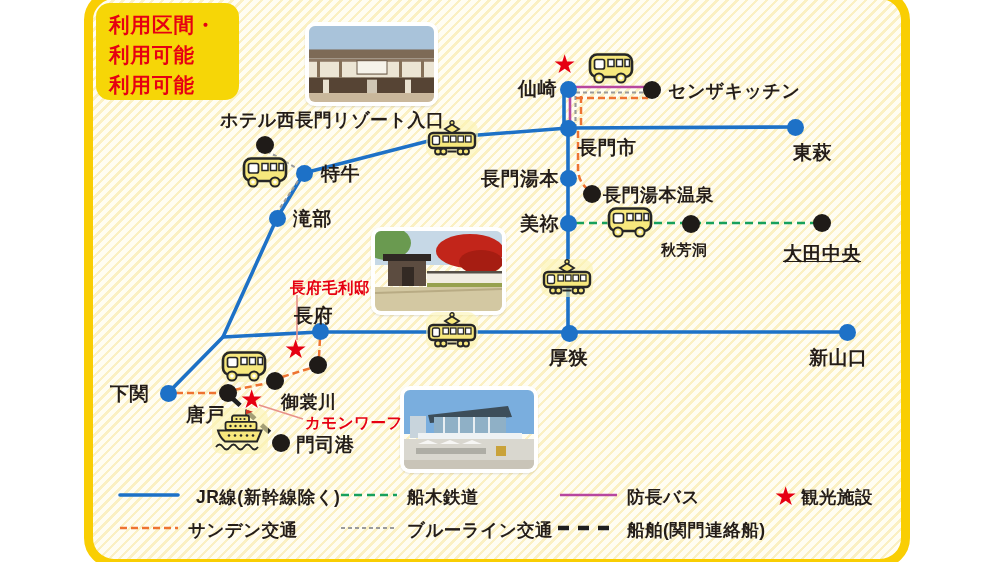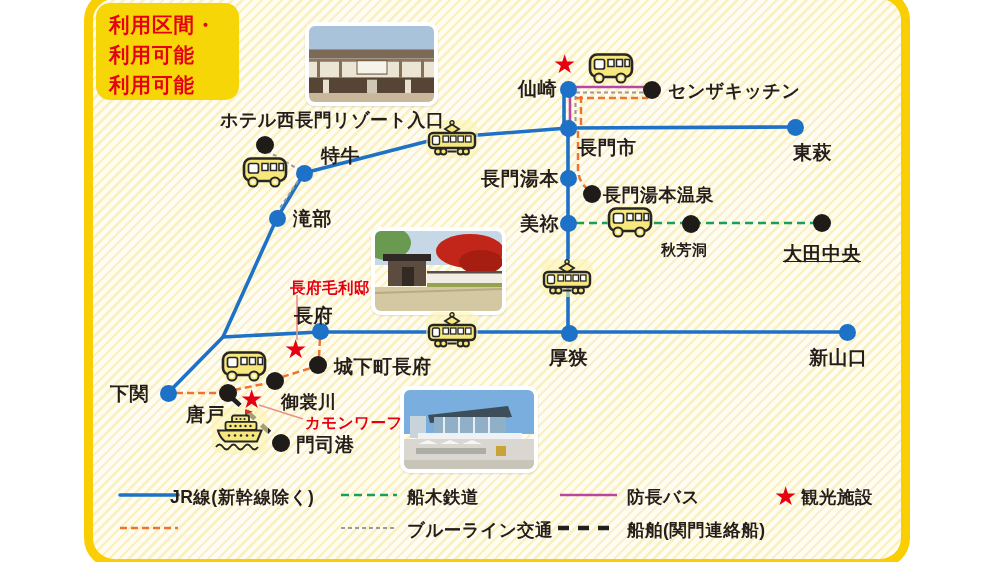--- a/index.html
+++ b/index.html
@@ -82,55 +82,55 @@
     <div class="st-label" style="left: 781px; top: 140px; font-size: 19px; margin-left: 12px;">東萩</div>
     <div class="dot jr" style="left: 559.5px; top: 169.5px;"></div>
     <div class="st-label" style="left: 481px; top: 166px; font-size: 19px;">長門湯本</div>
     <div class="dot jr" style="left: 559.5px; top: 214.5px;"></div>
     <div class="st-label" style="left: 520px; top: 211px; font-size: 19px;">美祢</div>
     <div class="dot jr" style="left: 560.5px; top: 324.5px;"></div>
     <div class="st-label" style="left: 549px; top: 345px; font-size: 19px;">厚狭</div>
     <div class="dot jr" style="left: 838.5px; top: 323.5px;"></div>
     <div class="st-label" style="left: 809px; top: 345px; font-size: 19px;">新山口</div>
     <div class="dot jr" style="left: 295.5px; top: 164.5px;"></div>
-    <div class="st-label" style="left: 321px; top: 143px; font-size: 19px;">特牛</div>
+    <div class="st-label" style="left: 321px; top: 161px; font-size: 19px;">特牛</div>
     <div class="dot jr" style="left: 268.5px; top: 209.5px;"></div>
     <div class="st-label" style="left: 293px; top: 206px; font-size: 19px;">滝部</div>
     <div class="dot jr" style="left: 311.5px; top: 322.5px;"></div>
     <div class="st-label" style="left: 294px; top: 303px; font-size: 19px;">長府</div>
     <div class="dot jr" style="left: 159.5px; top: 384.5px;"></div>
     <div class="st-label" style="left: 110px; top: 381px; font-size: 19px;">下関</div>
     <div class="dot stop" style="left: 643px; top: 81px;"></div>
     <div class="st-label" style="left: 668px; top: 79px; font-size: 18px;">センザキッチン</div>
     <div class="dot stop" style="left: 583px; top: 185px;"></div>
     <div class="st-label" style="left: 603px; top: 183px; font-size: 18px;">長門湯本温泉</div>
     <div class="dot stop" style="left: 682px; top: 215px;"></div>
     <div class="st-label" style="left: 661px; top: 241px; font-size: 15px;">秋芳洞</div>
     <div class="dot stop" style="left: 813px; top: 214px;"></div>
     <div class="st-label" style="left: 783px; top: 241px; font-size: 19px; text-decoration: underline;">大田中央</div>
     <div class="dot stop" style="left: 256px; top: 136px;"></div>
     <div class="st-label" style="left: 176px; top: 108px; font-size: 18px; margin-left: 44px;">ホテル西長門リゾート入口</div>
     <div class="dot stop" style="left: 309px; top: 356px;"></div>
-    <div class="st-label" style="left: 334px; top: 354px; font-size: 19px;">城下町長府</div>
     <div class="dot stop" style="left: 266px; top: 372px;"></div>
     <div class="st-label" style="left: 281px; top: 390px; font-size: 18px;">御裳川</div>
     <div class="dot stop" style="left: 219px; top: 384px;"></div>
     <div class="st-label" style="left: 186px; top: 402px; font-size: 19px;">唐戸</div>
     <div class="dot stop" style="left: 272px; top: 434px;"></div>
     <div class="st-label" style="left: 296px; top: 432px; font-size: 19px;">門司港</div>
     <div class="star" style="left: 553px; top: 51px;">★</div>
     <div class="star" style="left: 284px; top: 336px;">★</div>
     <div class="attr-label" style="left: 290px; top: 278px;">長府毛利邸</div>
     <div class="star" style="left: 240px; top: 386px;">★</div>
     <div class="attr-label" style="left: 305px; top: 413px;">カモンワーフ</div>
-    <div class="legend-label" style="left: 170px; top: 485px;">JR線(新幹線除く)</div>
+    <div class="legend-label" style="left: 196px; top: 485px;">JR線(新幹線除く)</div>
     <div class="legend-label" style="left: 407px; top: 485px;">船木鉄道</div>
     <div class="legend-label" style="left: 627px; top: 485px;">防長バス</div>
     <div class="star" style="left: 774px; top: 483px;">★</div>
     <div class="legend-label" style="left: 801px; top: 485px;">観光施設</div>
+    <div class="legend-label" style="left: 188px; top: 518px;">サンデン交通</div>
     <div class="legend-label" style="left: 627px; top: 518px;">船舶(関門連絡船)</div>
     <div class="legend-label" style="left: 407px; top: 518px;">ブルーライン交通</div>
     <div class="icon" style="left: 242px; top: 156px;">
       <svg width="46" height="32" viewBox="0 0 46 32">
         <rect x="2" y="2.5" width="42" height="22.5" rx="7" fill="#f7e87d" stroke="#262626" stroke-width="2.6"></rect>
         <rect x="6.5" y="7.5" width="10" height="9.5" rx="2" fill="#fff" stroke="#262626" stroke-width="1.7"></rect>
         <rect x="20" y="7.5" width="6" height="7" fill="#fff" stroke="#262626" stroke-width="1.5"></rect>
         <rect x="28.5" y="7.5" width="6" height="7" fill="#fff" stroke="#262626" stroke-width="1.5"></rect>
         <rect x="37" y="7.5" width="4.5" height="7" fill="#fff" stroke="#262626" stroke-width="1.5"></rect>
         <circle cx="11" cy="26" r="4.6" fill="#f7e87d" stroke="#262626" stroke-width="2"></circle>

